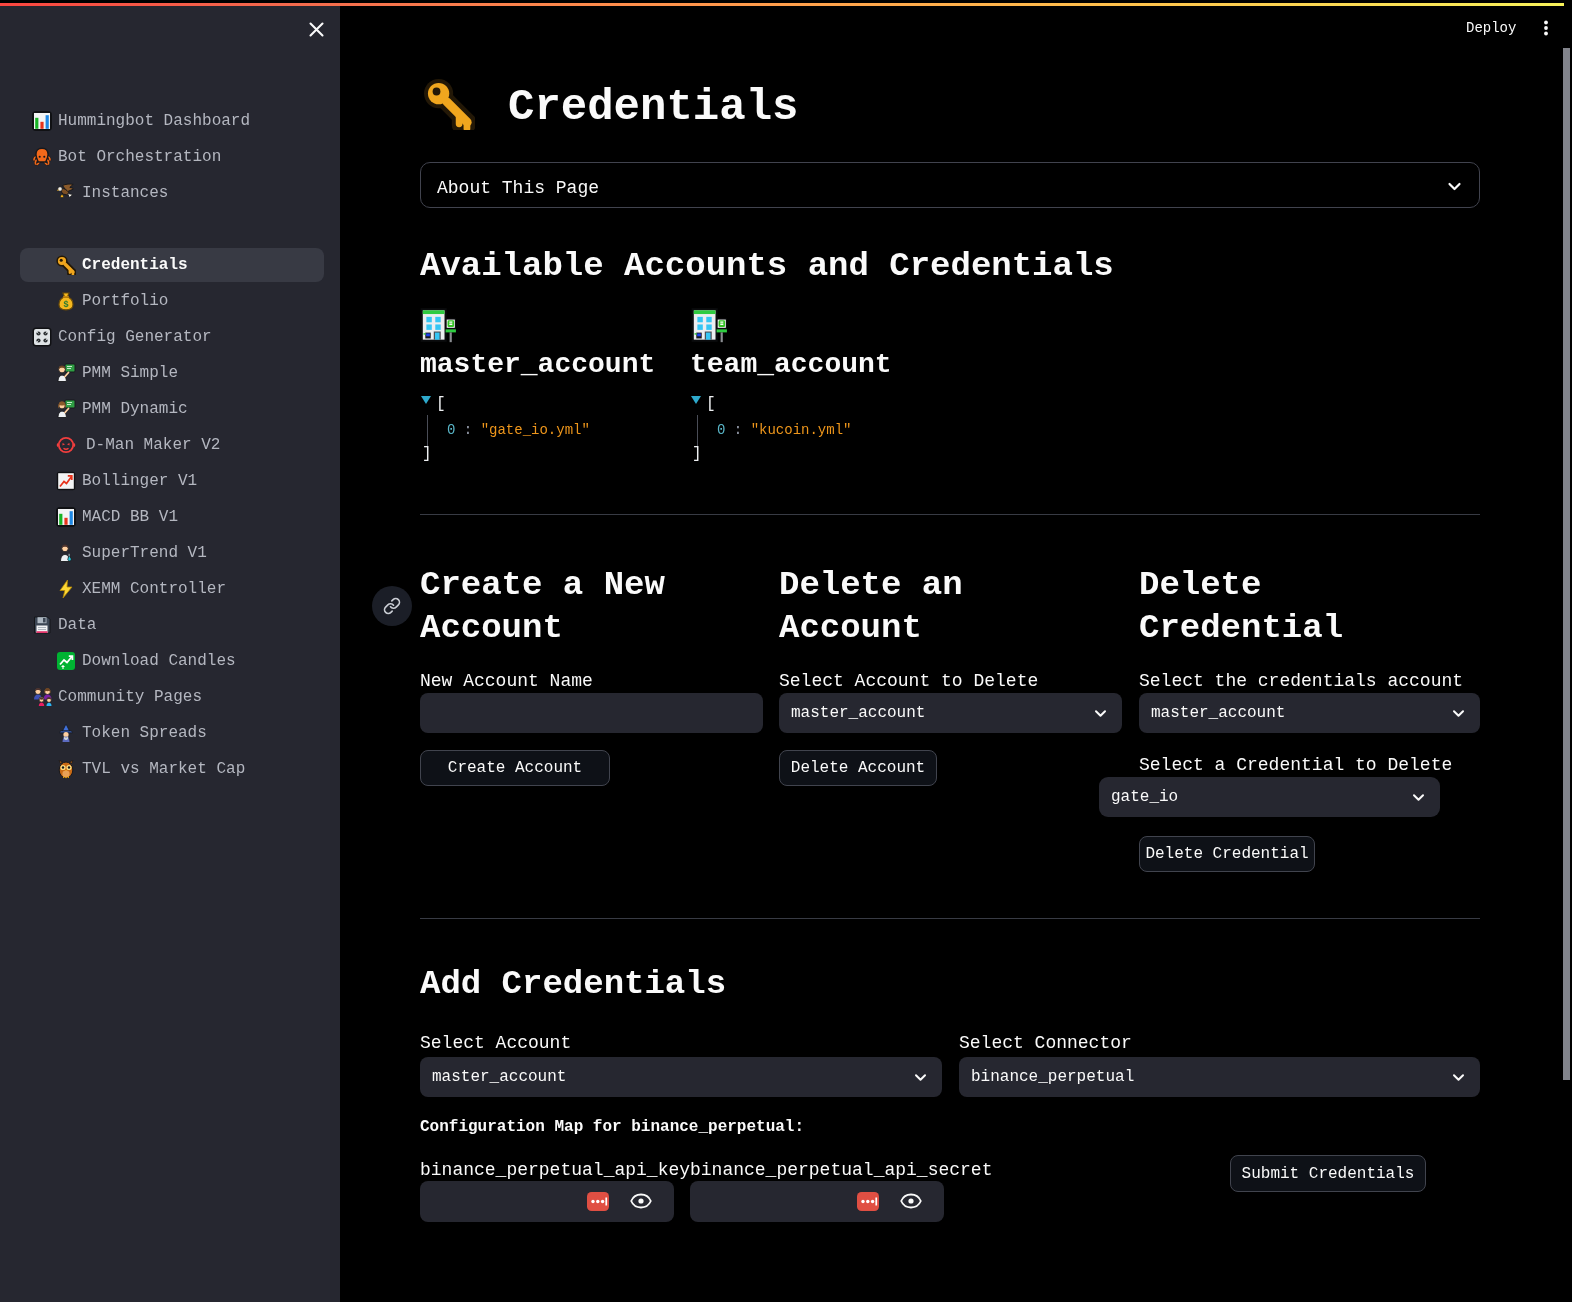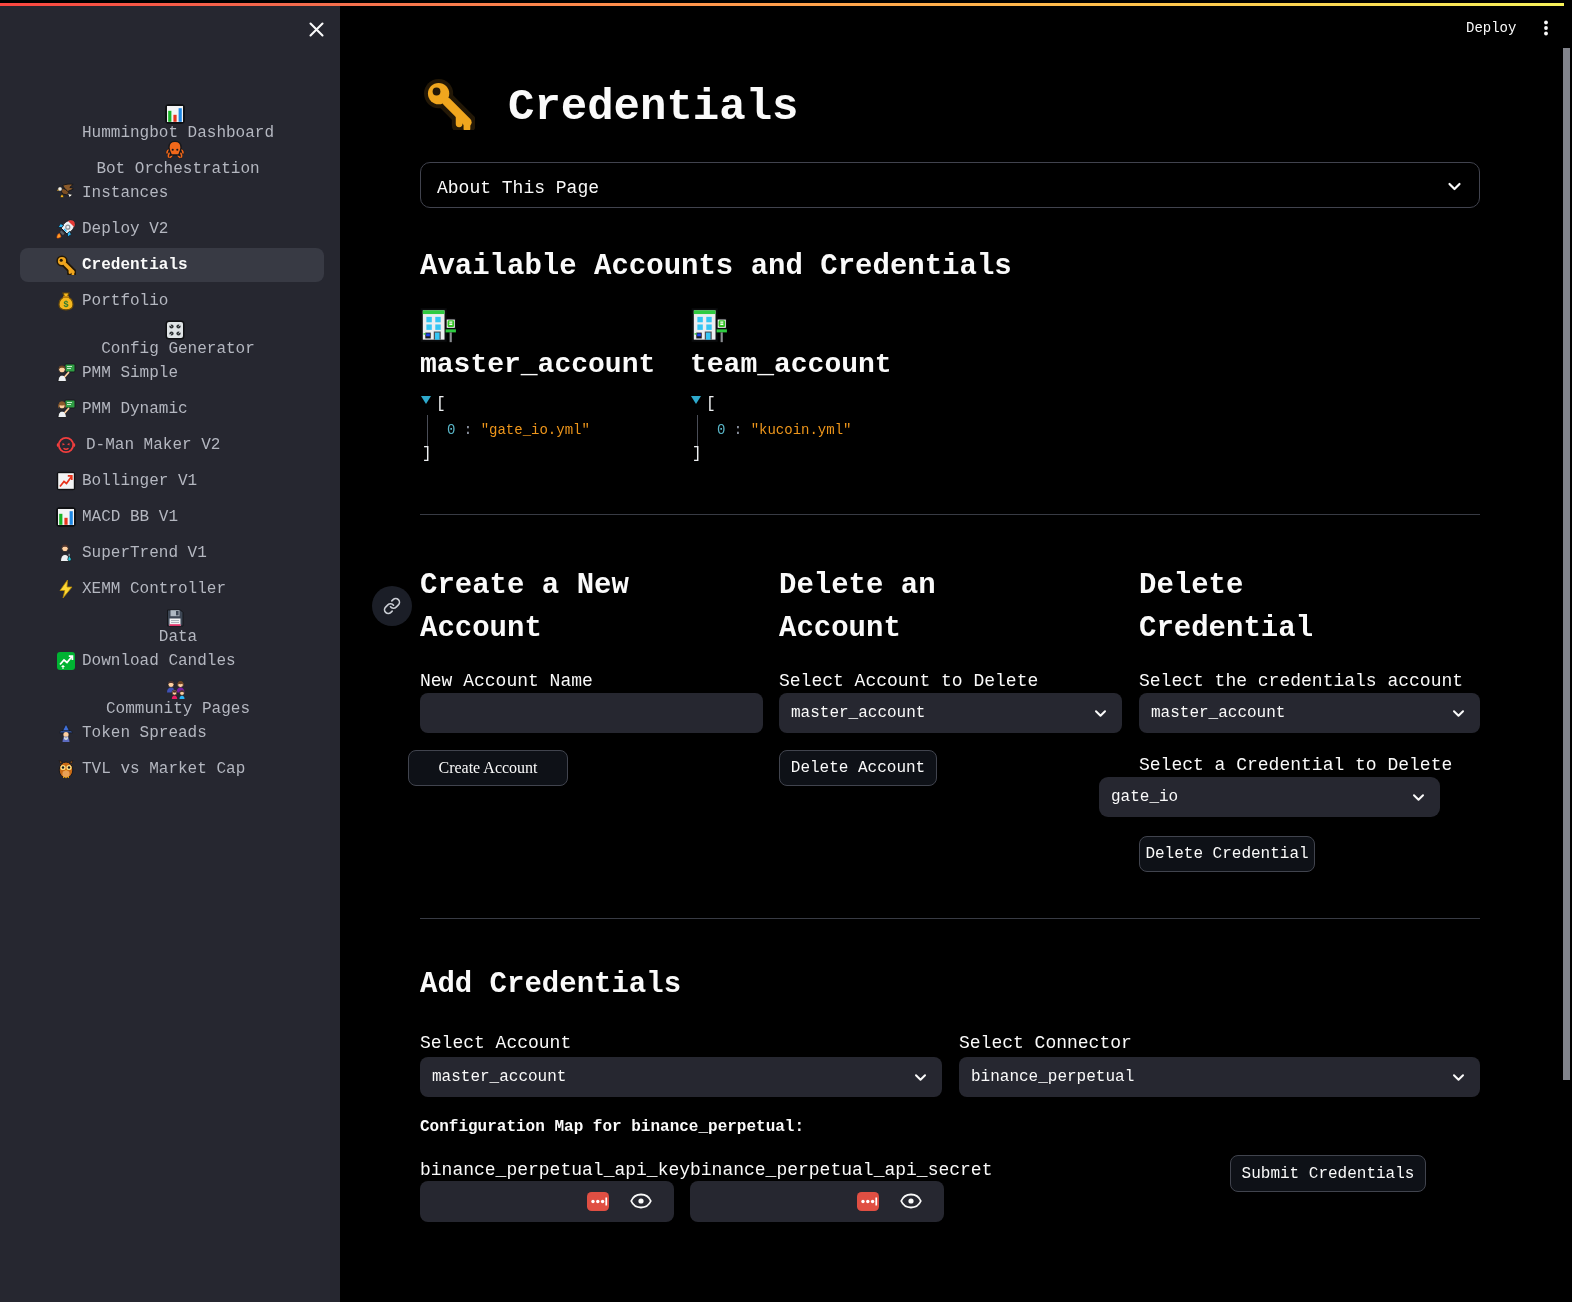--- a/index.html
+++ b/index.html
@@ -6,32 +6,32 @@
   html,body { width:1572px; height:1302px; overflow:hidden; background:#0e1117; }
   body { font-family:"Liberation Mono", monospace; color:#fafafa; }
   .abs { position:absolute; }
   #page { position:relative; width:1572px; height:1302px; background:#000000; }
   #decoblack { left:0; top:0; width:1572px; height:3px; background:#000; }
   #deco { left:0; top:3px; width:1564px; height:3px;
     background:linear-gradient(90deg,#fb4640 0%,#f4694d 18%,#ff8e4b 40%,#ffc24b 72%,#f8f25a 100%); }
   #sidebar { left:0; top:6px; width:340px; height:1296px; background:#262730; }
   .navrow { position:absolute; left:20px; width:304px; height:34px; display:flex; align-items:center; border-radius:8px; }
   .navrow .ico { width:20px; height:20px; margin-right:6px; flex:none; }
-  .navrow.lv0 { padding-left:12px;flex-direction:column; }
+  .navrow.lv0 { padding-left:12px; }
   .navrow.lv1 { padding-left:36px; }
   .navrow span { font-size:16px; color:#b4b7c0; white-space:nowrap; }
   .navrow.sel { background:#383a44; }
   .navrow.sel span { color:#fafafa; font-weight:bold; }
   .lbl { font-size:18px; color:#fafafa; }
   .inp { background:#262730; border-radius:8px; }
   .selbox { background:#262730; border-radius:8px; display:flex; align-items:center; padding:0 12px; font-size:16px; color:#fafafa; }
   .selbox svg { margin-left:auto; }
   .btn { border:1px solid #41444e; border-radius:8px; color:#fafafa; font-size:16px;
     display:flex; align-items:center; justify-content:center; background:#0e1117; }
-  .h2 { font-size:29px; font-weight:bold; color:#fafafa; line-height:43px; letter-spacing:0; }
+  .h2 { font-size:34px; font-weight:bold; color:#fafafa; line-height:43px; letter-spacing:0; }
   .h3 { font-size:28px; font-weight:bold; color:#fafafa; }
   .hr { height:1px; background:#383b44; }
   .json { font-size:14px; }
 </style>
 </head>
 <body>
 <div id="page">
   <div class="abs" id="sidebar"></div>
   <div class="abs" id="decoblack"></div>
   <div class="abs" id="deco"></div>
@@ -86,33 +86,20 @@
   <div class="navrow lv1" style="top:176px">
     <svg class="ico" viewBox="0 0 20 20">
         <path d="M6.5 2.5 C9.5 1 14.5 0.6 17.2 1.4 L13.8 4.4 C15.8 4.6 17 5.2 17.6 6 L11 8.8 Z" fill="#8a5a2b" stroke="#17181c" stroke-width="1"></path>
         <path d="M3.8 6.2 C6 4.8 9 5.6 11 7.5 C13 9.4 14 11 13.2 12.4 L6.8 11 Z" fill="#7c4f24" stroke="#17181c" stroke-width="1"></path>
         <circle cx="4" cy="6" r="2.3" fill="#f3efe7" stroke="#17181c" stroke-width="0.8"></circle>
         <path d="M2.2 6.2 L0.8 7.4 L2.8 7.8 Z" fill="#f2b01e"></path>
         <path d="M11.5 10.5 L16.8 11.5 L13.5 14.5 Z" fill="#f3efe7" stroke="#17181c" stroke-width="0.8"></path>
         <circle cx="6" cy="13.2" r="1.6" fill="#f2b01e" stroke="#17181c" stroke-width="0.7"></circle>
       </svg>
     <span>Instances</span>
-  </div>
-  <div class="navrow lv1" style="top:212px">
-    <svg class="ico" viewBox="0 0 20 20">
-        <path d="M2.2 15 C1 16.5 0.8 18.4 1 19 C1.8 19.2 3.6 19 5 17.8 L3.6 14.6 Z" fill="#ff9e2a" stroke="#e65100" stroke-width="0.6"></path>
-        <path d="M5.5 11.5 L8.5 14.5 L7 16.2 L3.8 13 Z" fill="#5a6066"></path>
-        <path d="M14.8 1.2 C17.2 1.2 18.8 2.8 18.8 5.2 C18.8 8.6 15.6 12.8 11 15 L5 9 C7.2 4.4 11.4 1.2 14.8 1.2 Z" fill="#eef1f4" stroke="#17181c" stroke-width="1"></path>
-        <path d="M14.8 1.2 C17.2 1.2 18.8 2.8 18.8 5.2 C18.8 6.1 18.6 7 18.1 8 L12 1.9 C13 1.4 14 1.2 14.8 1.2 Z" fill="#e53935"></path>
-        <circle cx="11.8" cy="8.2" r="2" fill="#eef1f4" stroke="#8a9096" stroke-width="1.2"></circle>
-        <path d="M5.8 8.6 L2 8.4 L4.6 4.6 L7.6 6.2 Z" fill="#29b6f6" stroke="#17181c" stroke-width="0.8"></path>
-        <path d="M11.4 14.2 L11.6 18 L15.4 15.4 L13.8 12.4 Z" fill="#29b6f6" stroke="#17181c" stroke-width="0.8"></path>
-        <path d="M8 10 L10.5 12.5" stroke="#29b6f6" stroke-width="1.4"></path>
-      </svg>
-    <span>Deploy V2</span>
   </div>
   <div class="navrow lv1 sel" style="top:248px">
     <svg class="ico" viewBox="0 0 20 20">
         <path d="M9.2 9.2 L17.2 17.2" stroke="#231807" stroke-width="7" stroke-linecap="round"></path>
         <path d="M13.9 13.5 L13.9 18.3 M16.9 16.5 L16.9 20" stroke="#231807" stroke-width="5.6" stroke-linecap="round"></path>
         <circle cx="6" cy="6" r="5.6" fill="#231807"></circle>
         <path d="M9.2 9.2 L17 17" stroke="#f0a61e" stroke-width="3.4" stroke-linecap="round"></path>
         <path d="M13.9 13.8 L13.9 17.6 M16.9 16.8 L16.9 19.4" stroke="#f0a61e" stroke-width="2.6" stroke-linecap="round"></path>
         <circle cx="6" cy="6" r="4.1" fill="#f0a61e"></circle>
         <circle cx="5.2" cy="5.2" r="1.5" fill="#231807"></circle>
@@ -355,21 +342,21 @@
 
   <div class="abs" style="left:372px;top:586px;width:40px;height:40px;border-radius:50%;background:#1b1e27;"></div>
   <svg class="abs" style="left:383px;top:597px" width="18" height="18" viewBox="0 0 24 24">
       <path d="M10 13a5 5 0 0 0 7.54.54l3-3a5 5 0 0 0-7.07-7.07l-1.72 1.71" fill="none" stroke="#c9ccd3" stroke-width="2.2" stroke-linecap="round"></path>
       <path d="M14 11a5 5 0 0 0-7.54-.54l-3 3a5 5 0 0 0 7.07 7.07l1.71-1.71" fill="none" stroke="#c9ccd3" stroke-width="2.2" stroke-linecap="round"></path>
     </svg>
 
   <div class="abs h2" style="left:420px;top:564px;">Create a New<br>Account</div>
   <div class="abs lbl" style="left:420px;top:671px;">New Account Name</div>
   <div class="abs inp" style="left:420px;top:693px;width:343px;height:40px;"></div>
-  <div class="abs btn" style="left:408px;top:750px;width:160px;height:36px;font-family:Liberation Serif, serif;">Create Account</div>
+  <div class="abs btn" style="left:420px;top:750px;width:190px;height:36px;">Create Account</div>
 
   <div class="abs h2" style="left:779px;top:564px;">Delete an<br>Account</div>
   <div class="abs lbl" style="left:779px;top:671px;">Select Account to Delete</div>
   <div class="abs selbox" style="left:779px;top:693px;width:343px;height:40px;">master_account
     <svg width="19" height="19" viewBox="0 0 21 21">
         <path d="M5.5 8 L10.5 13 L15.5 8" stroke="#fafafa" stroke-width="2.2" fill="none" stroke-linecap="round" stroke-linejoin="round"></path>
       </svg>
   </div>
   <div class="abs btn" style="left:779px;top:750px;width:158px;height:36px;">Delete Account</div>
 

